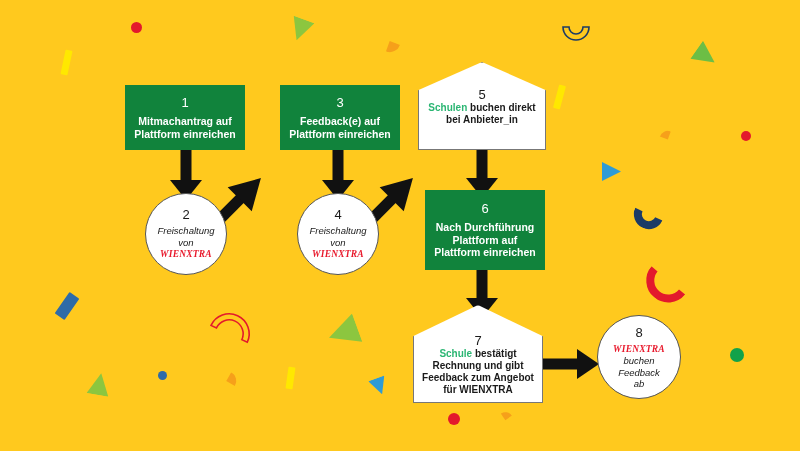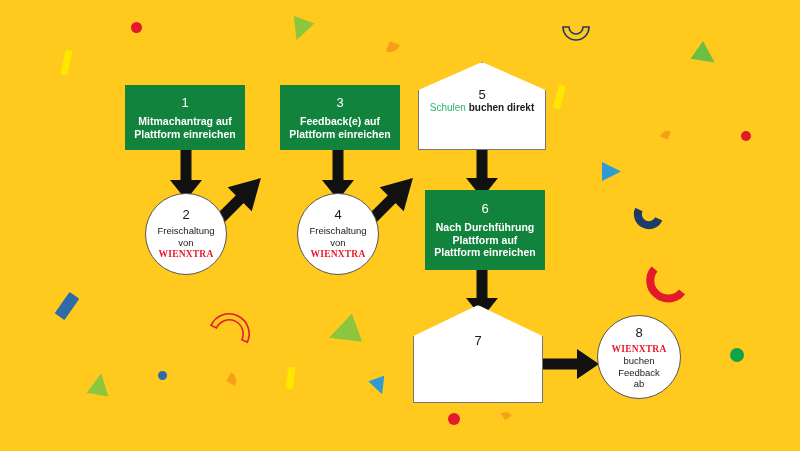--- a/index.html
+++ b/index.html
@@ -28,34 +28,34 @@
   .box .num{font-size:13px;line-height:15px;font-weight:400;margin-bottom:5px;}
   .box .body{font-size:10.5px;line-height:12.5px;font-weight:700;}
 
   .circle{
     background:#ffffff;border:1px solid #555;border-radius:50%;
     color:#1a1a1a;
     display:flex;flex-direction:column;align-items:center;justify-content:center;
     text-align:center;
   }
   .circle .num{font-size:13px;line-height:15px;margin-bottom:3px;}
-  .circle .body{font-size:9.5px;line-height:11.5px;}
+  .circle .body{font-size:9.5px;line-height:11.5px;font-style:italic;}
 
   .pent{
     background:#ffffff;
     color:#1a1a1a;
     display:flex;flex-direction:column;align-items:center;justify-content:flex-end;
     text-align:center;
     filter:drop-shadow(0 0 0.6px #666);
   }
   .pent .num{font-size:13px;line-height:14px;}
   .pent .body{font-size:10px;line-height:12px;font-weight:700;}
 
   .wx{color:#E8192C;font-family:"Liberation Serif", serif;font-weight:700;letter-spacing:.2px;}
-  .schule{color:#2BB673;font-weight:400;}
+  .schule{color:#2BB673;font-weight:700;}
 
   
   .arrow{position:absolute;}
   .arrow svg{display:block;overflow:visible;}
 </style>
 </head>
 <body>
 
 <div id="stage">
   <div id="deco-layer">
@@ -189,35 +189,42 @@
           <div>von</div>
           <div><span class="wx">WIENXTRA</span></div>
         </div>
       </div>
       <div class="node pent" style="left: 418px; top: 62px; width: 128px; height: 88px; clip-path: polygon(0% 32%, 50% 0%, 100% 32%, 100% 100%, 0% 100%); background: rgb(255, 255, 255); padding-bottom: 6px; border: 0px; display: block; overflow: visible;">
         <div style="position:absolute;inset:0;border:1px solid #777;clip-path:polygon(0% 32%, 50% 0%, 100% 32%, 100% 100%, 0% 100%);pointer-events:none"></div>
         <div style="position:relative;padding-top:26.4px;width:100%;text-align:center">
           <div class="num">5</div>
           <div class="body">
             <div><span class="schule">Schulen</span> buchen direkt</div>
+            <div>bei Anbieter_in</div>
           </div>
         </div>
       </div>
       <div class="node box" style="left: 425px; top: 190px; width: 120px; height: 80px;">
         <div class="num">6</div>
         <div class="body">
           <div>Nach Durchführung</div>
           <div>Plattform auf</div>
           <div>Plattform einreichen</div>
         </div>
       </div>
       <div class="node pent" style="left: 413px; top: 305px; width: 130px; height: 98px; clip-path: polygon(0% 32%, 50% 0%, 100% 32%, 100% 100%, 0% 100%); background: rgb(255, 255, 255); padding-bottom: 6px; border: 0px; display: block; overflow: visible;">
         <div style="position:absolute;inset:0;border:1px solid #777;clip-path:polygon(0% 32%, 50% 0%, 100% 32%, 100% 100%, 0% 100%);pointer-events:none"></div>
         <div style="position:relative;padding-top:29.4px;width:100%;text-align:center">
           <div class="num">7</div>
+          <div class="body">
+            <div><span class="schule">Schule</span> bestätigt</div>
+            <div>Rechnung und gibt</div>
+            <div>Feedback zum Angebot</div>
+            <div>für WIENXTRA</div>
+          </div>
         </div>
       </div>
       <div class="node circle" style="left: 597px; top: 315px; width: 84px; height: 84px;">
         <div class="num">8</div>
         <div class="body">
           <div><span class="wx">WIENXTRA</span></div>
           <div>buchen</div>
           <div>Feedback</div>
           <div>ab</div>
         </div>

